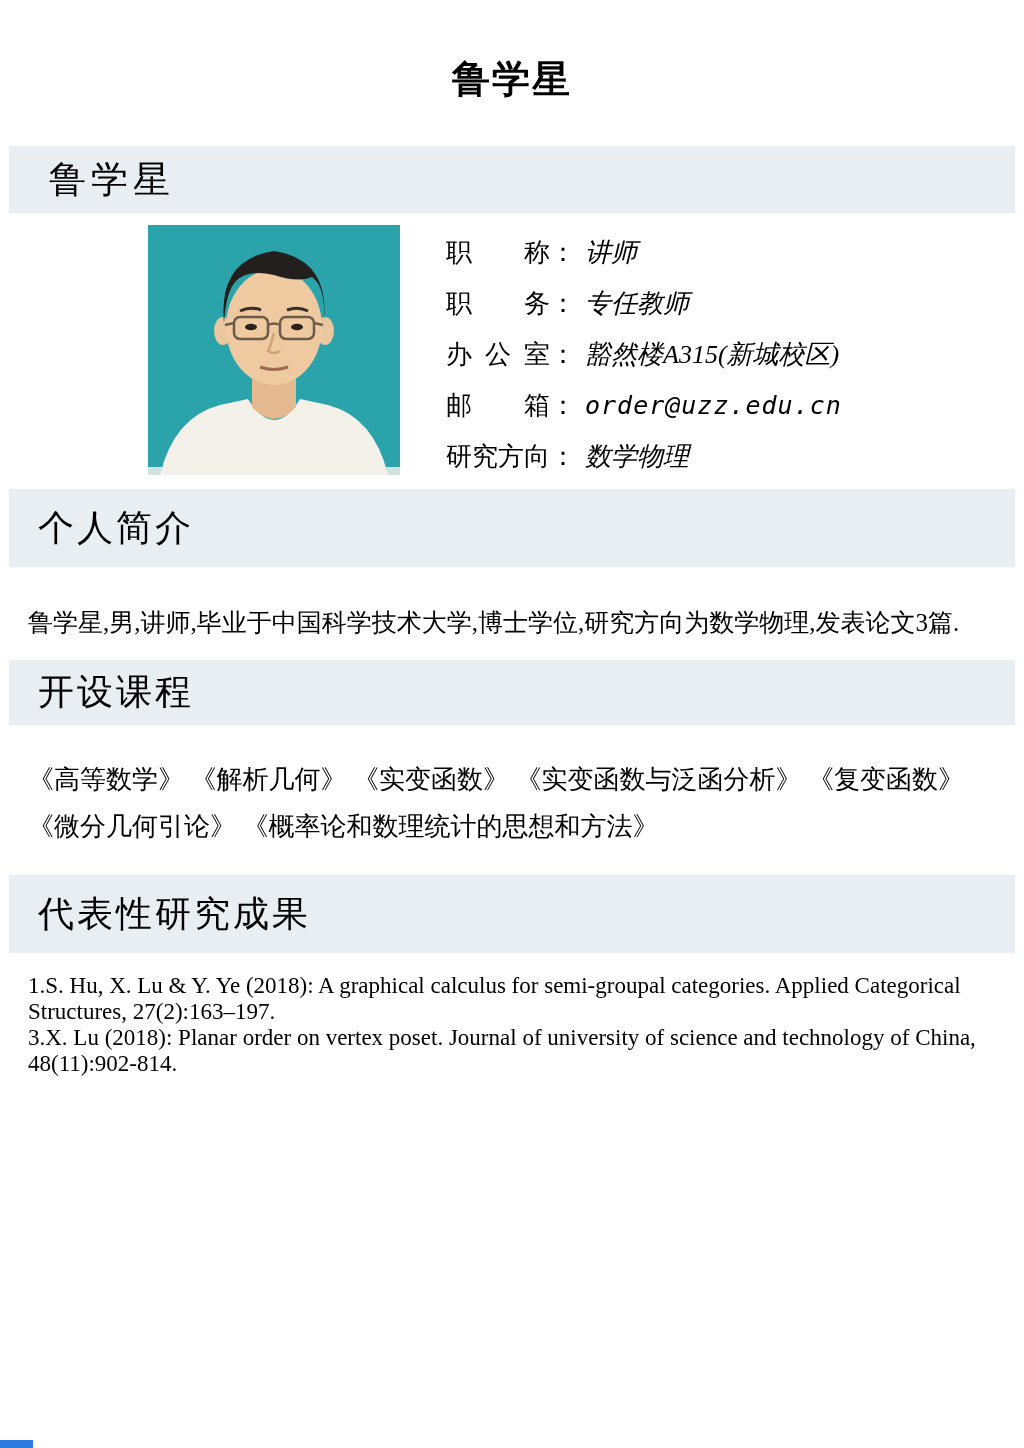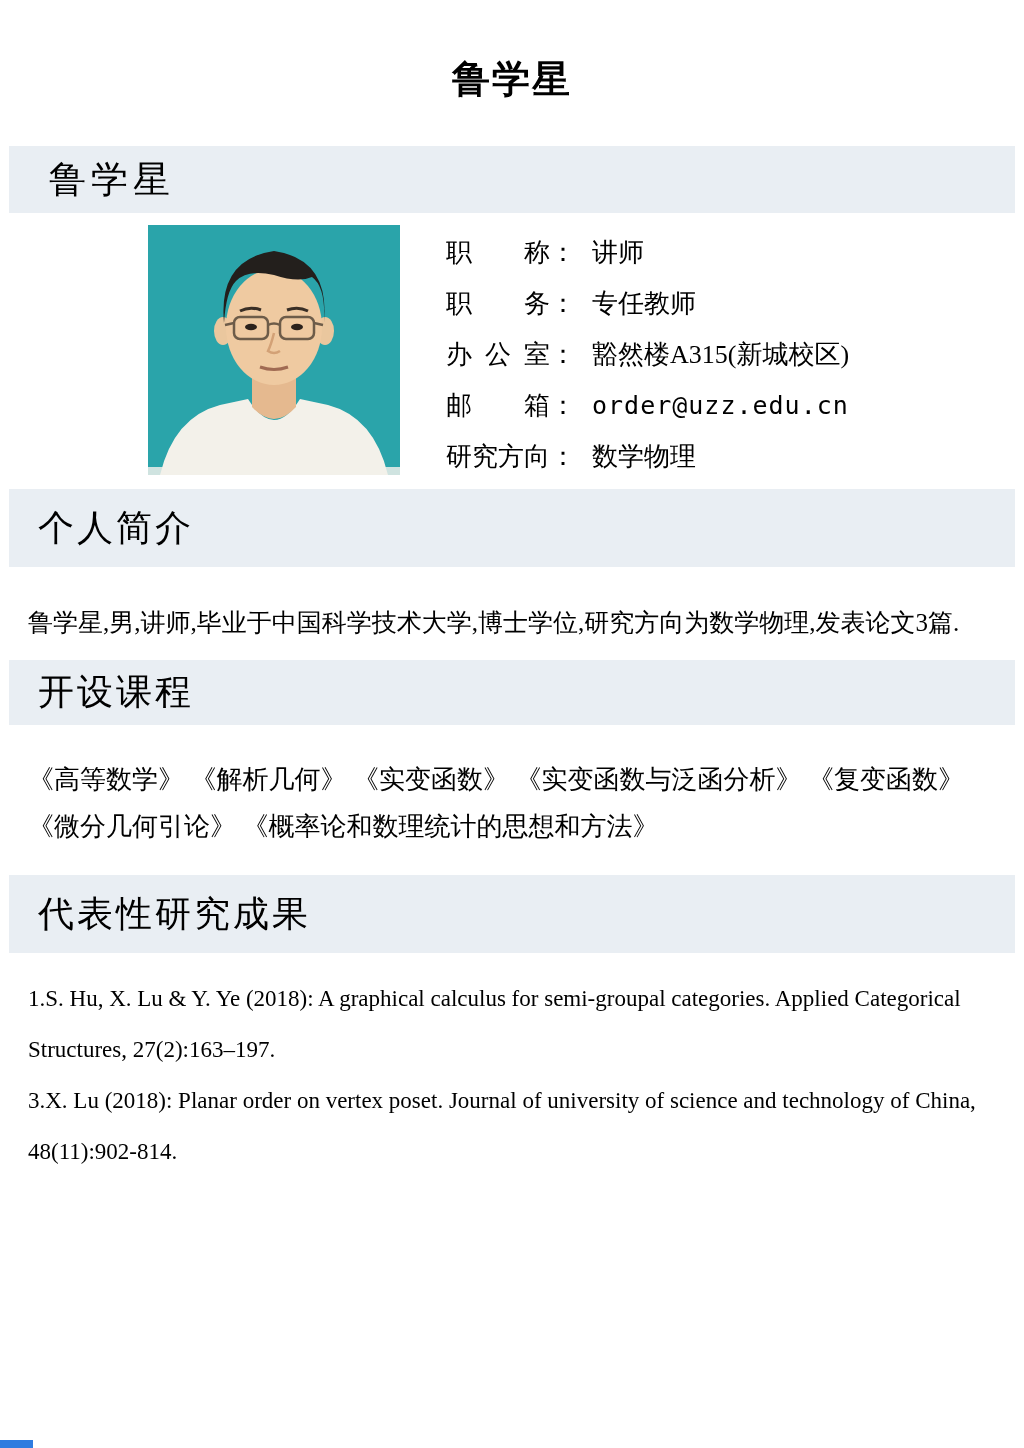--- a/index.html
+++ b/index.html
@@ -71,21 +71,21 @@
     align-items: center;
     white-space: nowrap;
   }
   .field-label {
     display: inline-block;
     width: 104px;
     text-align: justify;
     text-align-last: justify;
   }
   .field-colon { display: inline-block; }
-  .field-value { margin-left: 16px; }
+  .field-value { margin-left: 9px; font-style: italic; }
   .field-value.mono {
     font-family: "DejaVu Sans Mono", monospace;
     font-size: 25px;
     letter-spacing: 1px;
   }
 
   
   .section-body {
     padding-left: 28px;
     padding-right: 10px;
@@ -101,21 +101,21 @@
   .courses-text {
     margin-top: 31px;
     font-size: 26px;
     line-height: 47px;
     width: 990px;
   }
   .research-bar-wrap { margin-top: 25px; }
   .pubs {
     margin-top: 20px;
     font-size: 23px;
-    line-height: 51px;
+    line-height: 26px;
     width: 990px;
   }
   .pub-item { margin: 0; }
 
   
   .bottom-accent {
     position: absolute;
     left: 0; bottom: 0;
     width: 33px; height: 8px;
     background: #2f7ce0;

